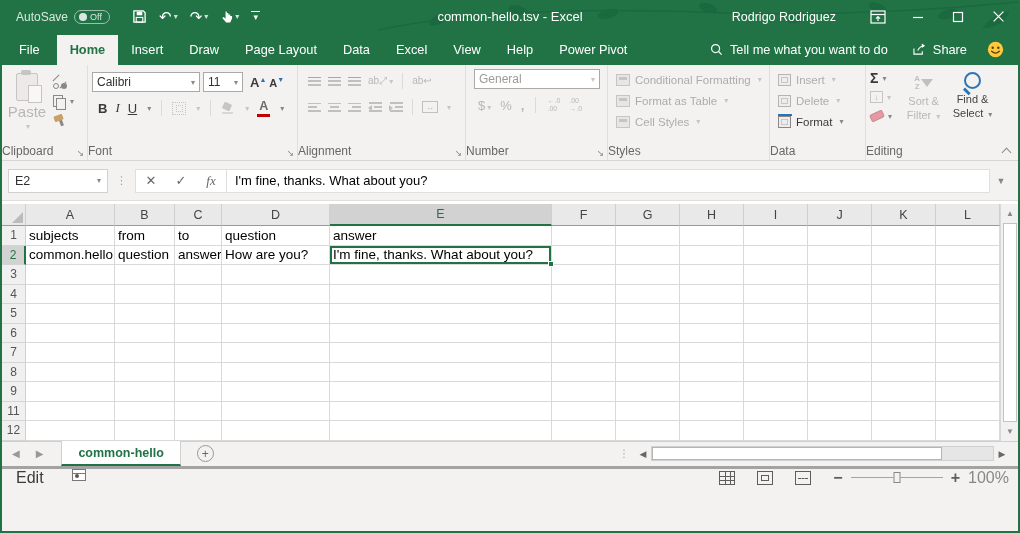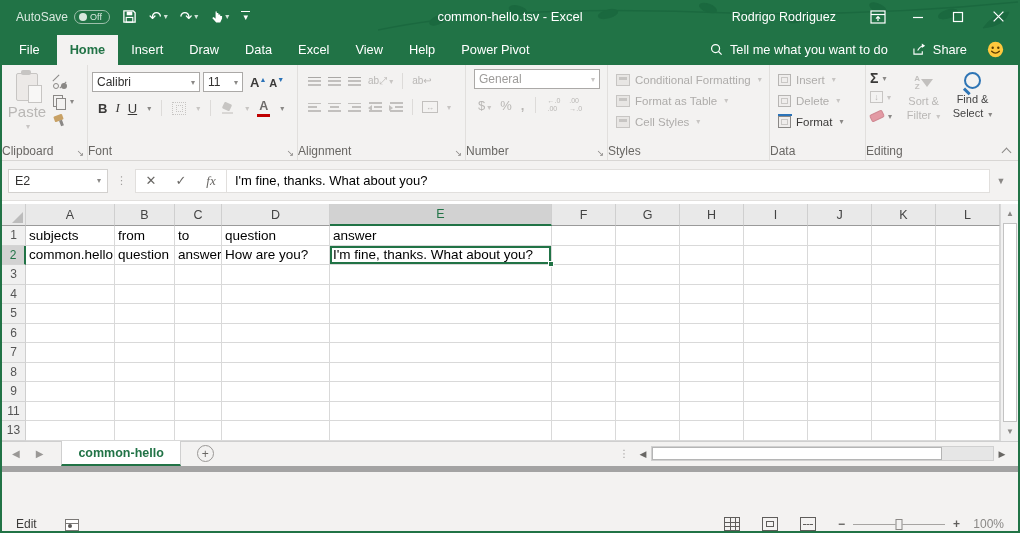--- a/index.html
+++ b/index.html
@@ -3,21 +3,21 @@
 <meta charset="utf-8">
 <style>
   *{box-sizing:border-box;margin:0;padding:0;font-family:"Liberation Sans",sans-serif}
   html,body{width:1020px;height:533px;overflow:hidden;background:#fff}
   .win{width:1020px;height:533px;display:flex;flex-direction:column;overflow:hidden;
        border-left:2px solid #217346;border-right:2px solid #217346;border-bottom:2px solid #217346}
 
   
   .titlebar{position:relative;height:33px;background:#217346;display:flex;align-items:center;color:#fff;flex:0 0 33px;overflow:hidden}
   .tb-deco{position:absolute;right:0;top:0;height:33px;width:640px;pointer-events:none;opacity:.55}
-  .tb-left{display:flex;align-items:center;padding-left:14px;z-index:2}
+  .tb-left{display:flex;align-items:center;gap:10px;padding-left:14px;z-index:2}
   .autosave{display:flex;align-items:center;gap:6px;font-size:12px;color:#d8e8df}
   .pill{width:36px;height:14px;border:1px solid #9dbfab;border-radius:7px;display:flex;align-items:center;font-size:9px;color:#d8e8df;padding:0 4px;gap:3px}
   .pill .knob{width:8px;height:8px;border-radius:50%;background:#d8e8df}
   .qat{display:flex;align-items:center;gap:12px;margin-left:12px}
   .qbtn{display:flex;align-items:center;color:#fff;font-size:15px;line-height:1;cursor:default}
   .qbtn .dd{font-size:8px;margin-left:2px;color:#cfe2d7}
   .tb-title{position:absolute;left:0;right:0;text-align:center;font-size:13px;color:#fff;z-index:1}
   .tb-right{margin-left:auto;display:flex;align-items:center;z-index:2;height:100%}
   .tb-user{font-size:12.5px;margin-right:22px}
   .tb-ico{width:40px;height:33px;display:flex;align-items:center;justify-content:center;font-size:13px}
@@ -163,21 +163,21 @@
   .snav{color:#9a9896;font-size:10px;padding:0 10px;display:flex;gap:16px}
   .stab{height:25px;background:#fff;border-right:1px solid #cfcfcf;border-left:1px solid #cfcfcf;border-bottom:2px solid #217346;display:flex;align-items:center;padding:0 16px;font-size:12.5px;font-weight:bold;color:#217346;margin-left:8px}
   .addsheet{width:17px;height:17px;border:1px solid #9a9896;border-radius:50%;color:#696764;display:grid;place-items:center;font-size:12px;margin-left:16px}
   .sgrip{color:#a19f9d;font-size:10px;margin-left:auto;margin-right:6px}
   .hscroll{display:flex;align-items:center;width:375px;margin-right:8px}
   .harrow{width:16px;height:16px;color:#696764;font-size:9px;display:grid;place-items:center;background:#f3f2f1}
   .htrack{flex:1;height:15px;background:#e6e6e6;border:1px solid #d0d0d0;position:relative}
   .hthumb{position:absolute;left:0;top:0;bottom:0;width:85%;background:#fff;border:1px solid #b5b5b5}
 
   
-  .statusbar{flex:1;background:#f3f2f1;border-top:6px solid #a3a3a3;display:flex;align-items:flex-end;font-size:12px;color:#3b3a39}
+  .statusbar{flex:1;background:#f3f2f1;border-top:3px solid #a3a3a3;display:flex;align-items:flex-start;font-size:16px;color:#3b3a39}
   .smode{margin-left:14px}
   .macro{width:14px;height:12px;border:1px solid #7a7876;margin-left:28px;position:relative;background:#fff}
   .macro::before{content:"";position:absolute;left:0;top:3px;right:0;height:1px;background:#7a7876}
   .macro::after{content:"";position:absolute;left:2px;bottom:2px;width:4px;height:4px;border-radius:50%;background:#5a5856}
   .sb-right{margin-left:auto;display:flex;align-items:center;gap:22px;margin-right:14px}
   .views{display:flex;gap:22px}
   .vico{width:16px;height:14px;position:relative}
   .v-normal{border:1px solid #5f5d5b}
   .v-normal::before{content:"";position:absolute;left:0;right:0;top:4px;height:1px;background:#5f5d5b;box-shadow:0 4px 0 #5f5d5b}
   .v-normal::after{content:"";position:absolute;top:0;bottom:0;left:5px;width:1px;background:#5f5d5b;box-shadow:5px 0 0 #5f5d5b}
@@ -263,20 +263,21 @@
           </svg>
       </span>
     </div>
   </div>
 
   <div class="tabrow">
     <span class="rtab file">File</span>
     <span class="rtab active">Home</span>
     <span class="rtab">Insert</span>
     <span class="rtab">Draw</span>
+    <span class="rtab">Page Layout</span>
     <span class="rtab">Data</span>
     <span class="rtab">Excel</span>
     <span class="rtab">View</span>
     <span class="rtab">Help</span>
     <span class="rtab">Power Pivot</span>
     <div class="tabrow-right">
       <span class="tellme">
         <svg width="13" height="13" viewBox="0 0 14 14">
             <circle cx="6" cy="6" r="4.3" fill="none" stroke="#fff" stroke-width="1.3"></circle>
             <path d="M9.2 9.2l3.3 3.3" stroke="#fff" stroke-width="1.3"></path>
@@ -681,21 +682,21 @@
           <div class="cell" style="width: 222px;"></div>
           <div class="cell" style="width: 64px;"></div>
           <div class="cell" style="width: 64px;"></div>
           <div class="cell" style="width: 64px;"></div>
           <div class="cell" style="width: 64px;"></div>
           <div class="cell" style="width: 64px;"></div>
           <div class="cell" style="width: 64px;"></div>
           <div class="cell" style="width: 64px;"></div>
         </div>
         <div class="grow">
-          <div class="rowhdr">13</div>
+          <div class="rowhdr">12</div>
           <div class="cell" style="width: 89px;"></div>
           <div class="cell" style="width: 60px;"></div>
           <div class="cell" style="width: 47px;"></div>
           <div class="cell" style="width: 108px;"></div>
           <div class="cell" style="width: 222px;"></div>
           <div class="cell" style="width: 64px;"></div>
           <div class="cell" style="width: 64px;"></div>
           <div class="cell" style="width: 64px;"></div>
           <div class="cell" style="width: 64px;"></div>
           <div class="cell" style="width: 64px;"></div>

